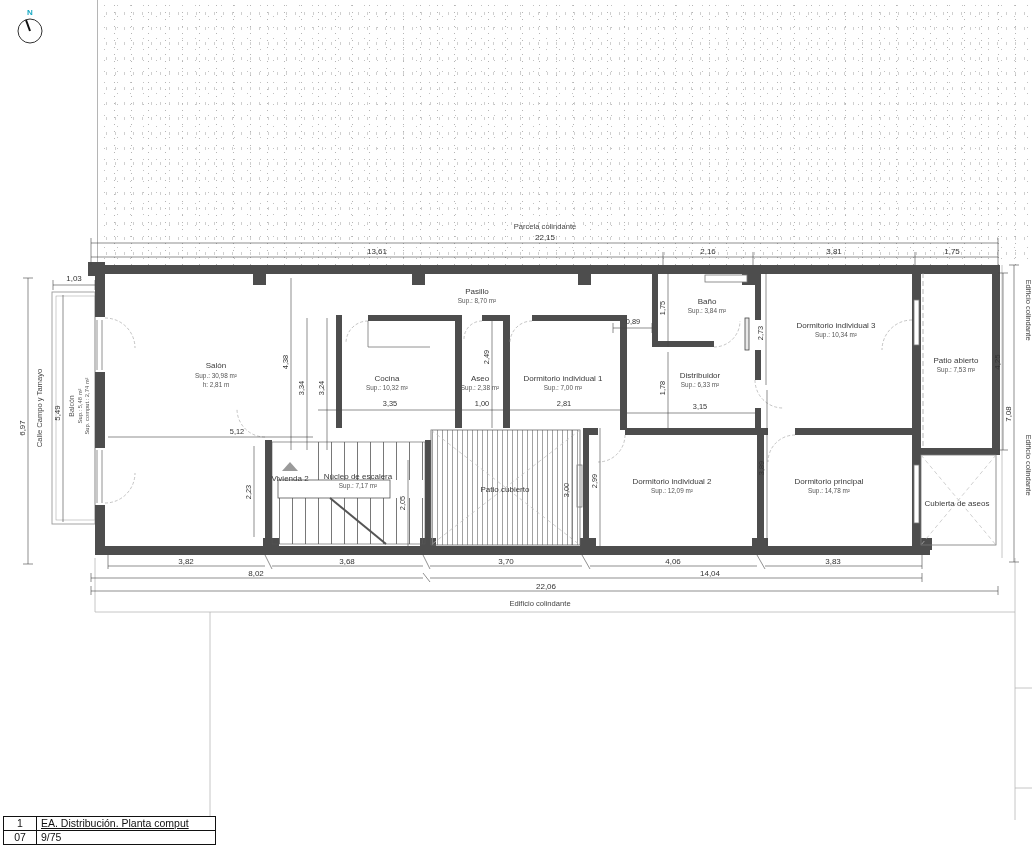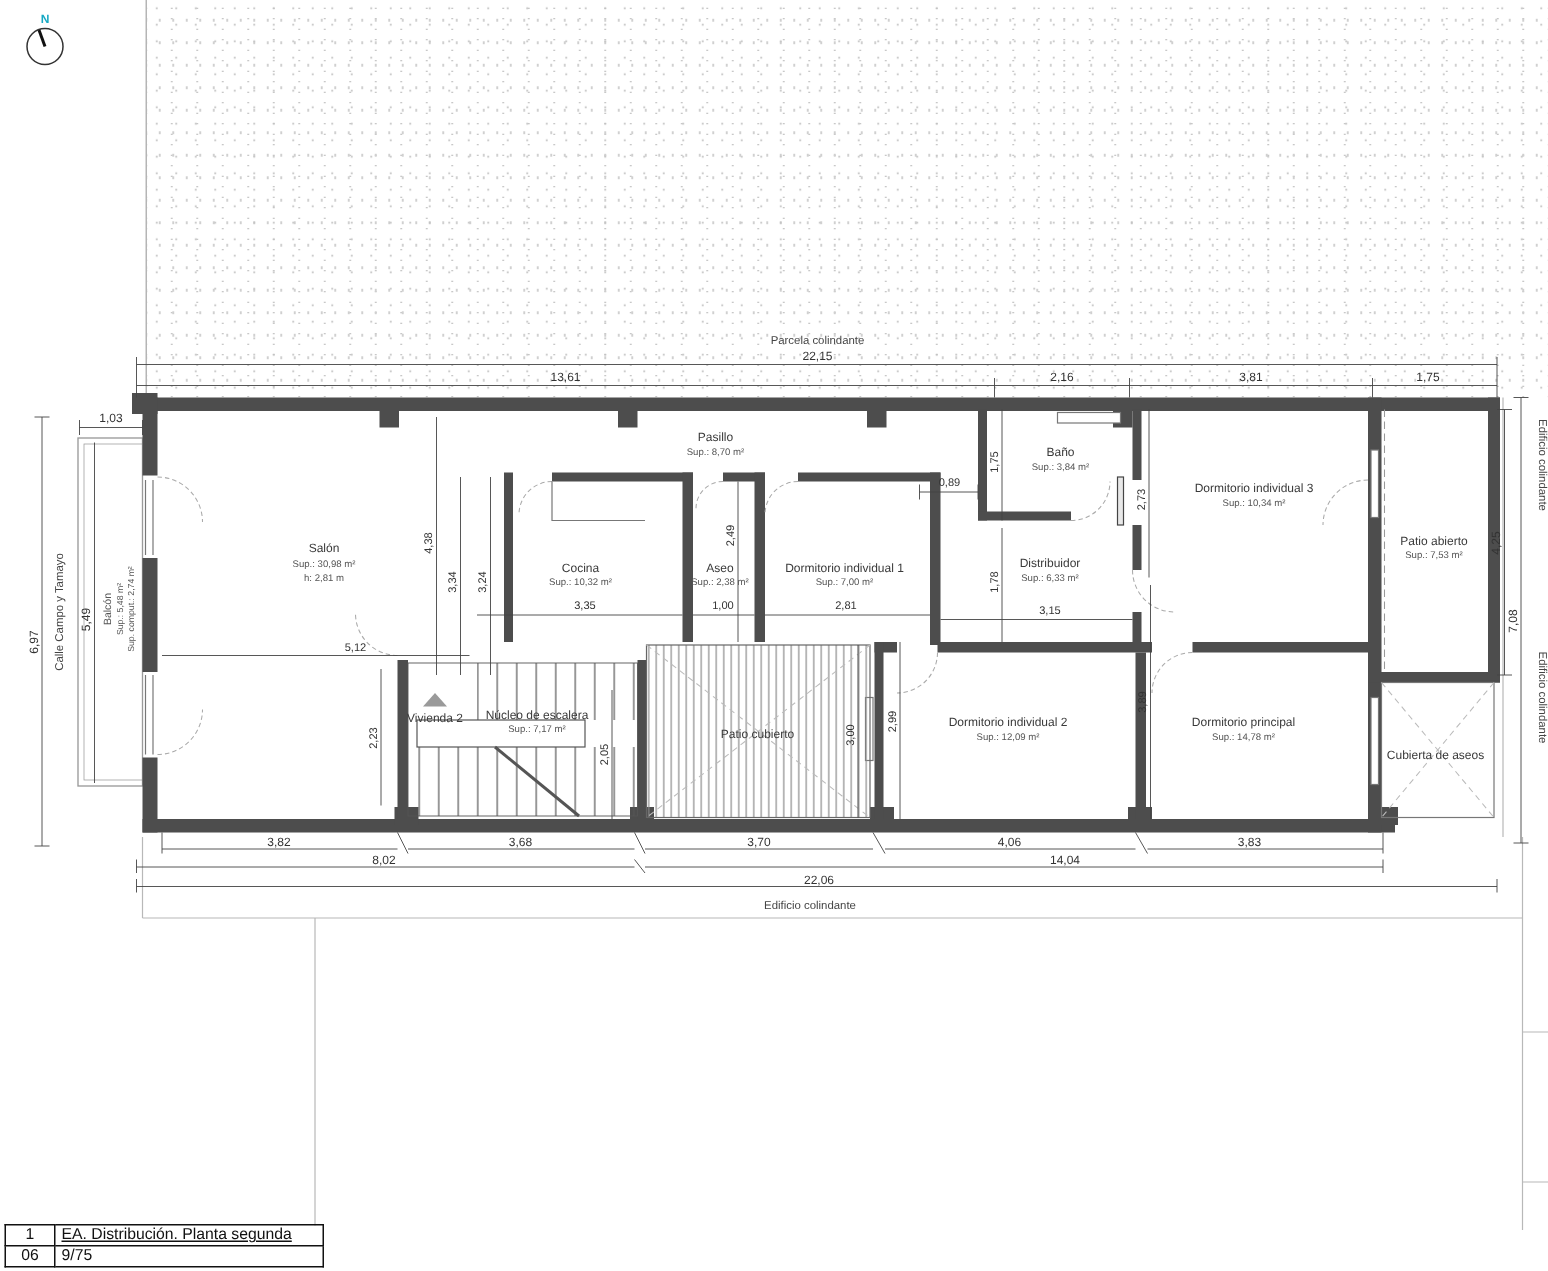--- a/index.html
+++ b/index.html
@@ -325,22 +325,22 @@
       <text class="dim-sm" transform="rotate(-90,569,490)" x="569" y="490" text-anchor="middle">3,00</text>
       <text class="dim-sm" transform="rotate(-90,597,481)" x="597" y="481" text-anchor="middle">2,99</text>
       <text class="dim-sm" transform="rotate(-90,764,468)" x="764" y="468" text-anchor="middle">3,89</text>
     </g>
   </svg>
 
   <table class="titleblock">
     <tbody>
         <tr>
       <td class="num">1</td>
-      <td class="wide tb-title">EA. Distribución. Planta segunda</td>
+      <td class="wide tb-title">EA. Distribución. Planta comput</td>
     </tr>
     <tr>
-      <td class="num">06</td>
+      <td class="num">07</td>
       <td class="wide">9/75</td>
     </tr>
   </tbody>
     </table>
 
 </div>
 
 </body></html>

